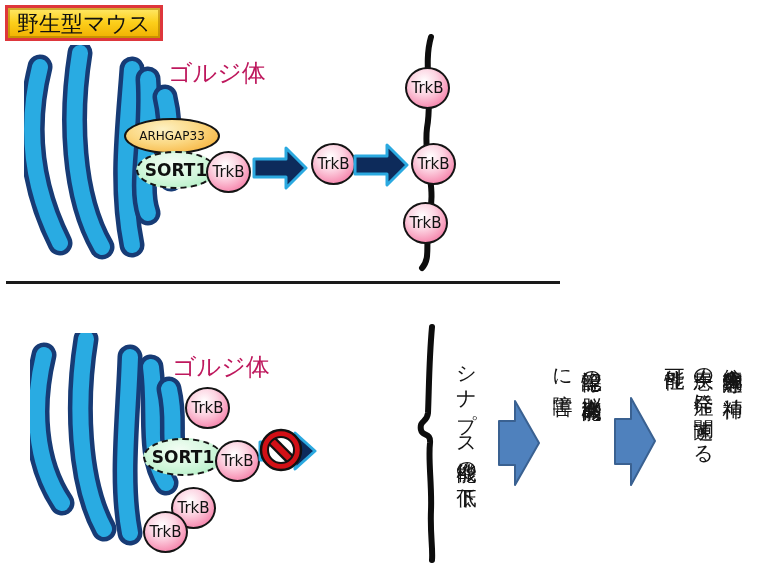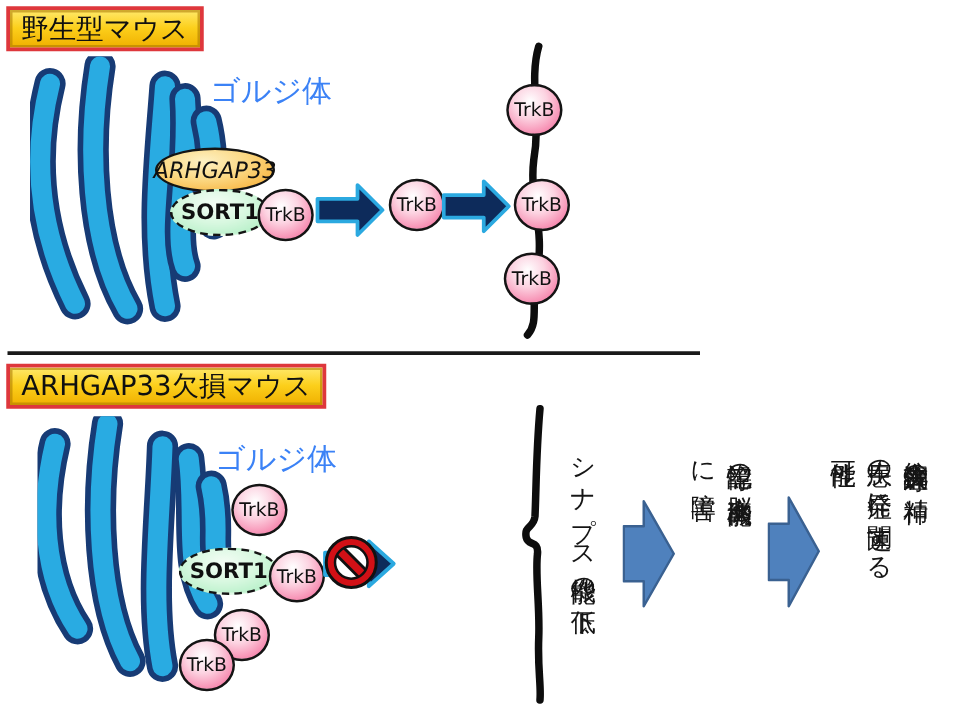--- a/index.html
+++ b/index.html
@@ -12,31 +12,30 @@
   
   .title-box{
     position:absolute;
     border:3px solid var(--title-border);
     background:linear-gradient(180deg,#ffe96a 0%,var(--gold) 48%,#f0b000 100%);
     box-shadow:inset 0 0 0 2px rgba(168,118,0,.55);
     padding:2px 9px 0 9px;
     font-size:22px;line-height:1.25;color:#101010;white-space:nowrap;
   }
   
-  .golgi-label{position:absolute;font-size:24px;color:#3b82f6;white-space:nowrap;}
+  .golgi-label{position:absolute;font-size:24px;color:#be185d;white-space:nowrap;}
   
   .protein{
     position:absolute;border-radius:50%;
     display:flex;align-items:center;justify-content:center;
     color:#101010;white-space:nowrap;box-sizing:border-box;text-align:right;
   }
   .arhgap{
-    width:96px;height:36px;border:2.5px solid #141414;font-size:18px;
+    width:96px;height:36px;border:2.5px solid #141414;font-size:12px;
     background:radial-gradient(ellipse at 40% 28%,#fdf1c4 0%,#fbd883 45%,var(--arhgap-orange) 100%);
-    font-style:italic;
   }
   .sort1{
     width:80px;height:38px;border:2.5px dashed #141414;font-size:17px;
     background:radial-gradient(ellipse at 45% 30%,#f4fdf5 0%,#d8f8e0 45%,var(--sort1-green) 100%);
     font-weight:bold;
   }
   .trkb{
     width:45px;height:42px;border:2.5px solid #141414;font-size:15px;
     background:radial-gradient(circle at 42% 32%,#ffffff 0%,#fcd3e1 38%,#f792b5 72%,var(--trkb-pink) 100%);
   }
@@ -91,21 +90,20 @@
   <svg class="abs" style="left:353px;top:143px;" width="56" height="44" viewBox="0 0 56 44">
     <polygon class="nav-arrow" points="2,13 34,13 34,2 54,22 34,42 34,31 2,31"></polygon>
   </svg>
 
   <div class="protein trkb" style="left:405px;top:67px;">TrkB</div>
   <div class="protein trkb" style="left:411px;top:143px;">TrkB</div>
   <div class="protein trkb" style="left:403px;top:202px;">TrkB</div>
 
   <div class="divider" style="left:6px;top:281px;width:554px;height:3px;"></div>
 
-  <div class="title-box" style="left:5px;top:291px;">ARHGAP33欠損マウス</div>
 
   <svg class="abs" style="left:30px;top:333px;" width="160" height="215" viewBox="0 0 160 215">
     <path class="gout" d="M 14 22 C 2 72, 4 128, 32 170"></path>
       <path class="gin" d="M 14 22 C 2 72, 4 128, 32 170"></path>
     <path class="gout" d="M 56 6 C 46 68, 48 148, 74 196"></path>
       <path class="gin" d="M 56 6 C 46 68, 48 148, 74 196"></path>
     <path class="gout" d="M 100 24 C 98 84, 90 148, 100 200"></path>
       <path class="gin" d="M 100 24 C 98 84, 90 148, 100 200"></path>
     <path class="gout" d="M 121 34 C 127 80, 117 120, 136 150"></path>
       <path class="gin" d="M 121 34 C 127 80, 117 120, 136 150"></path>

